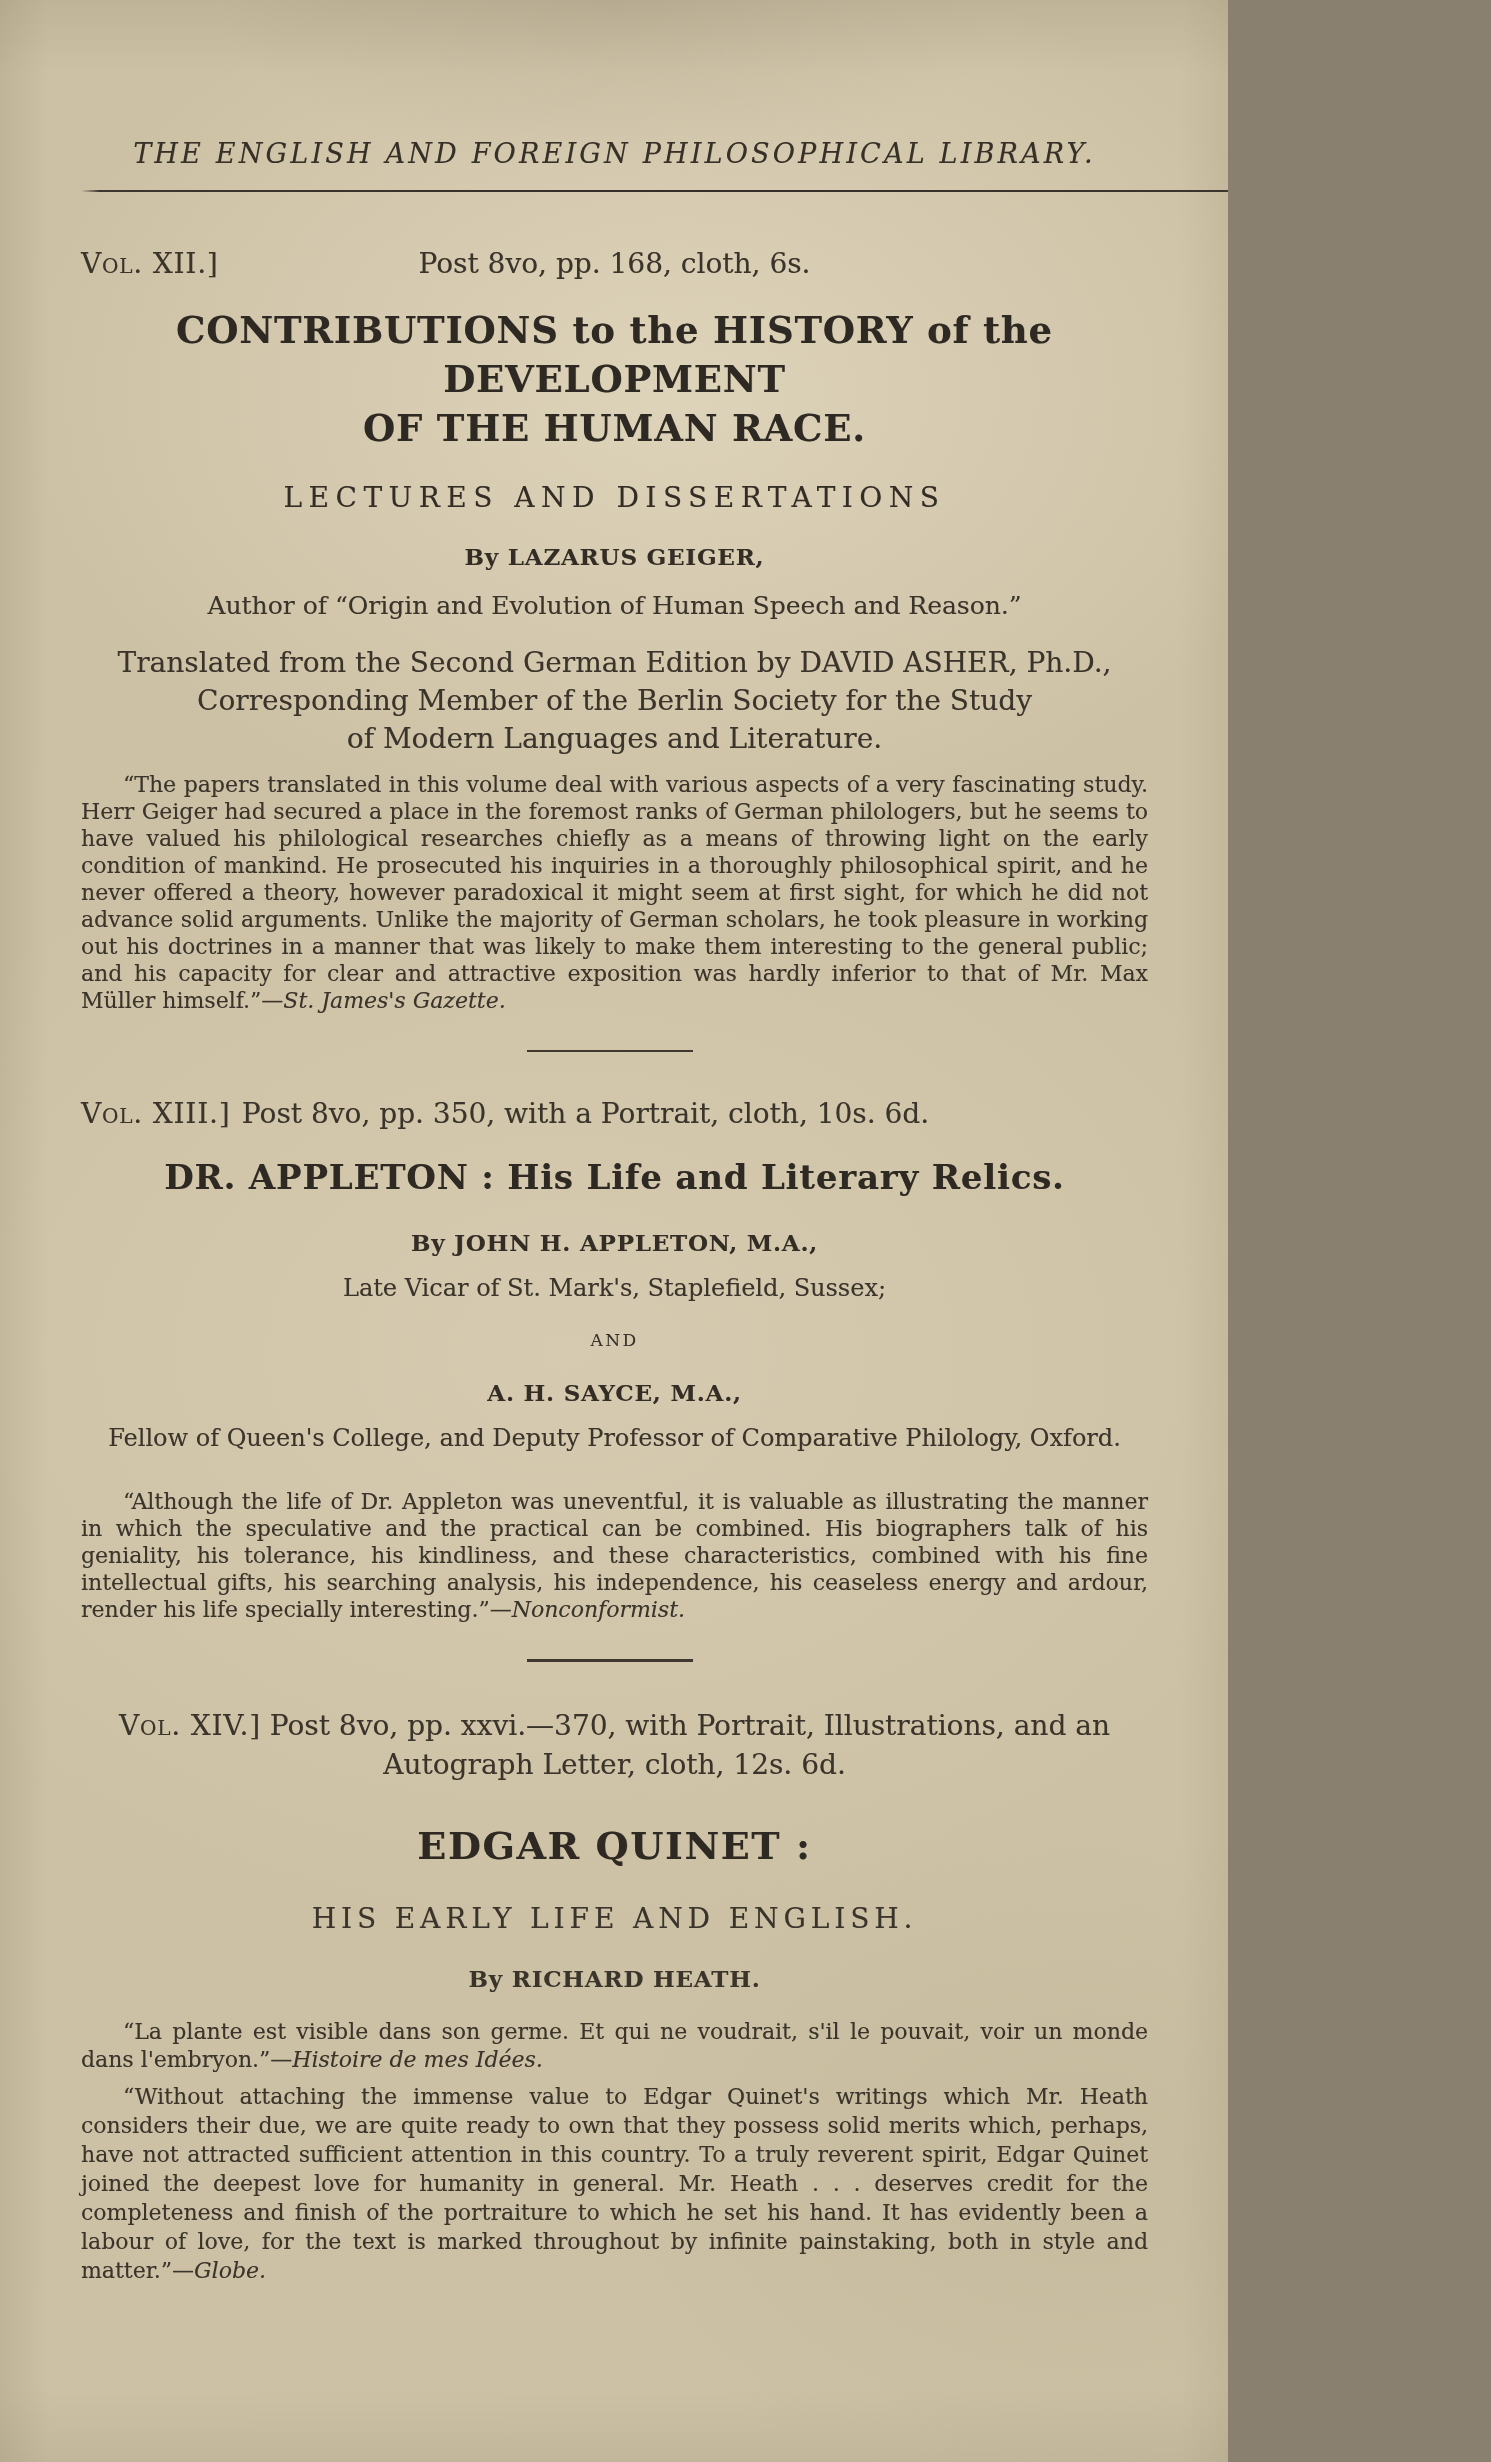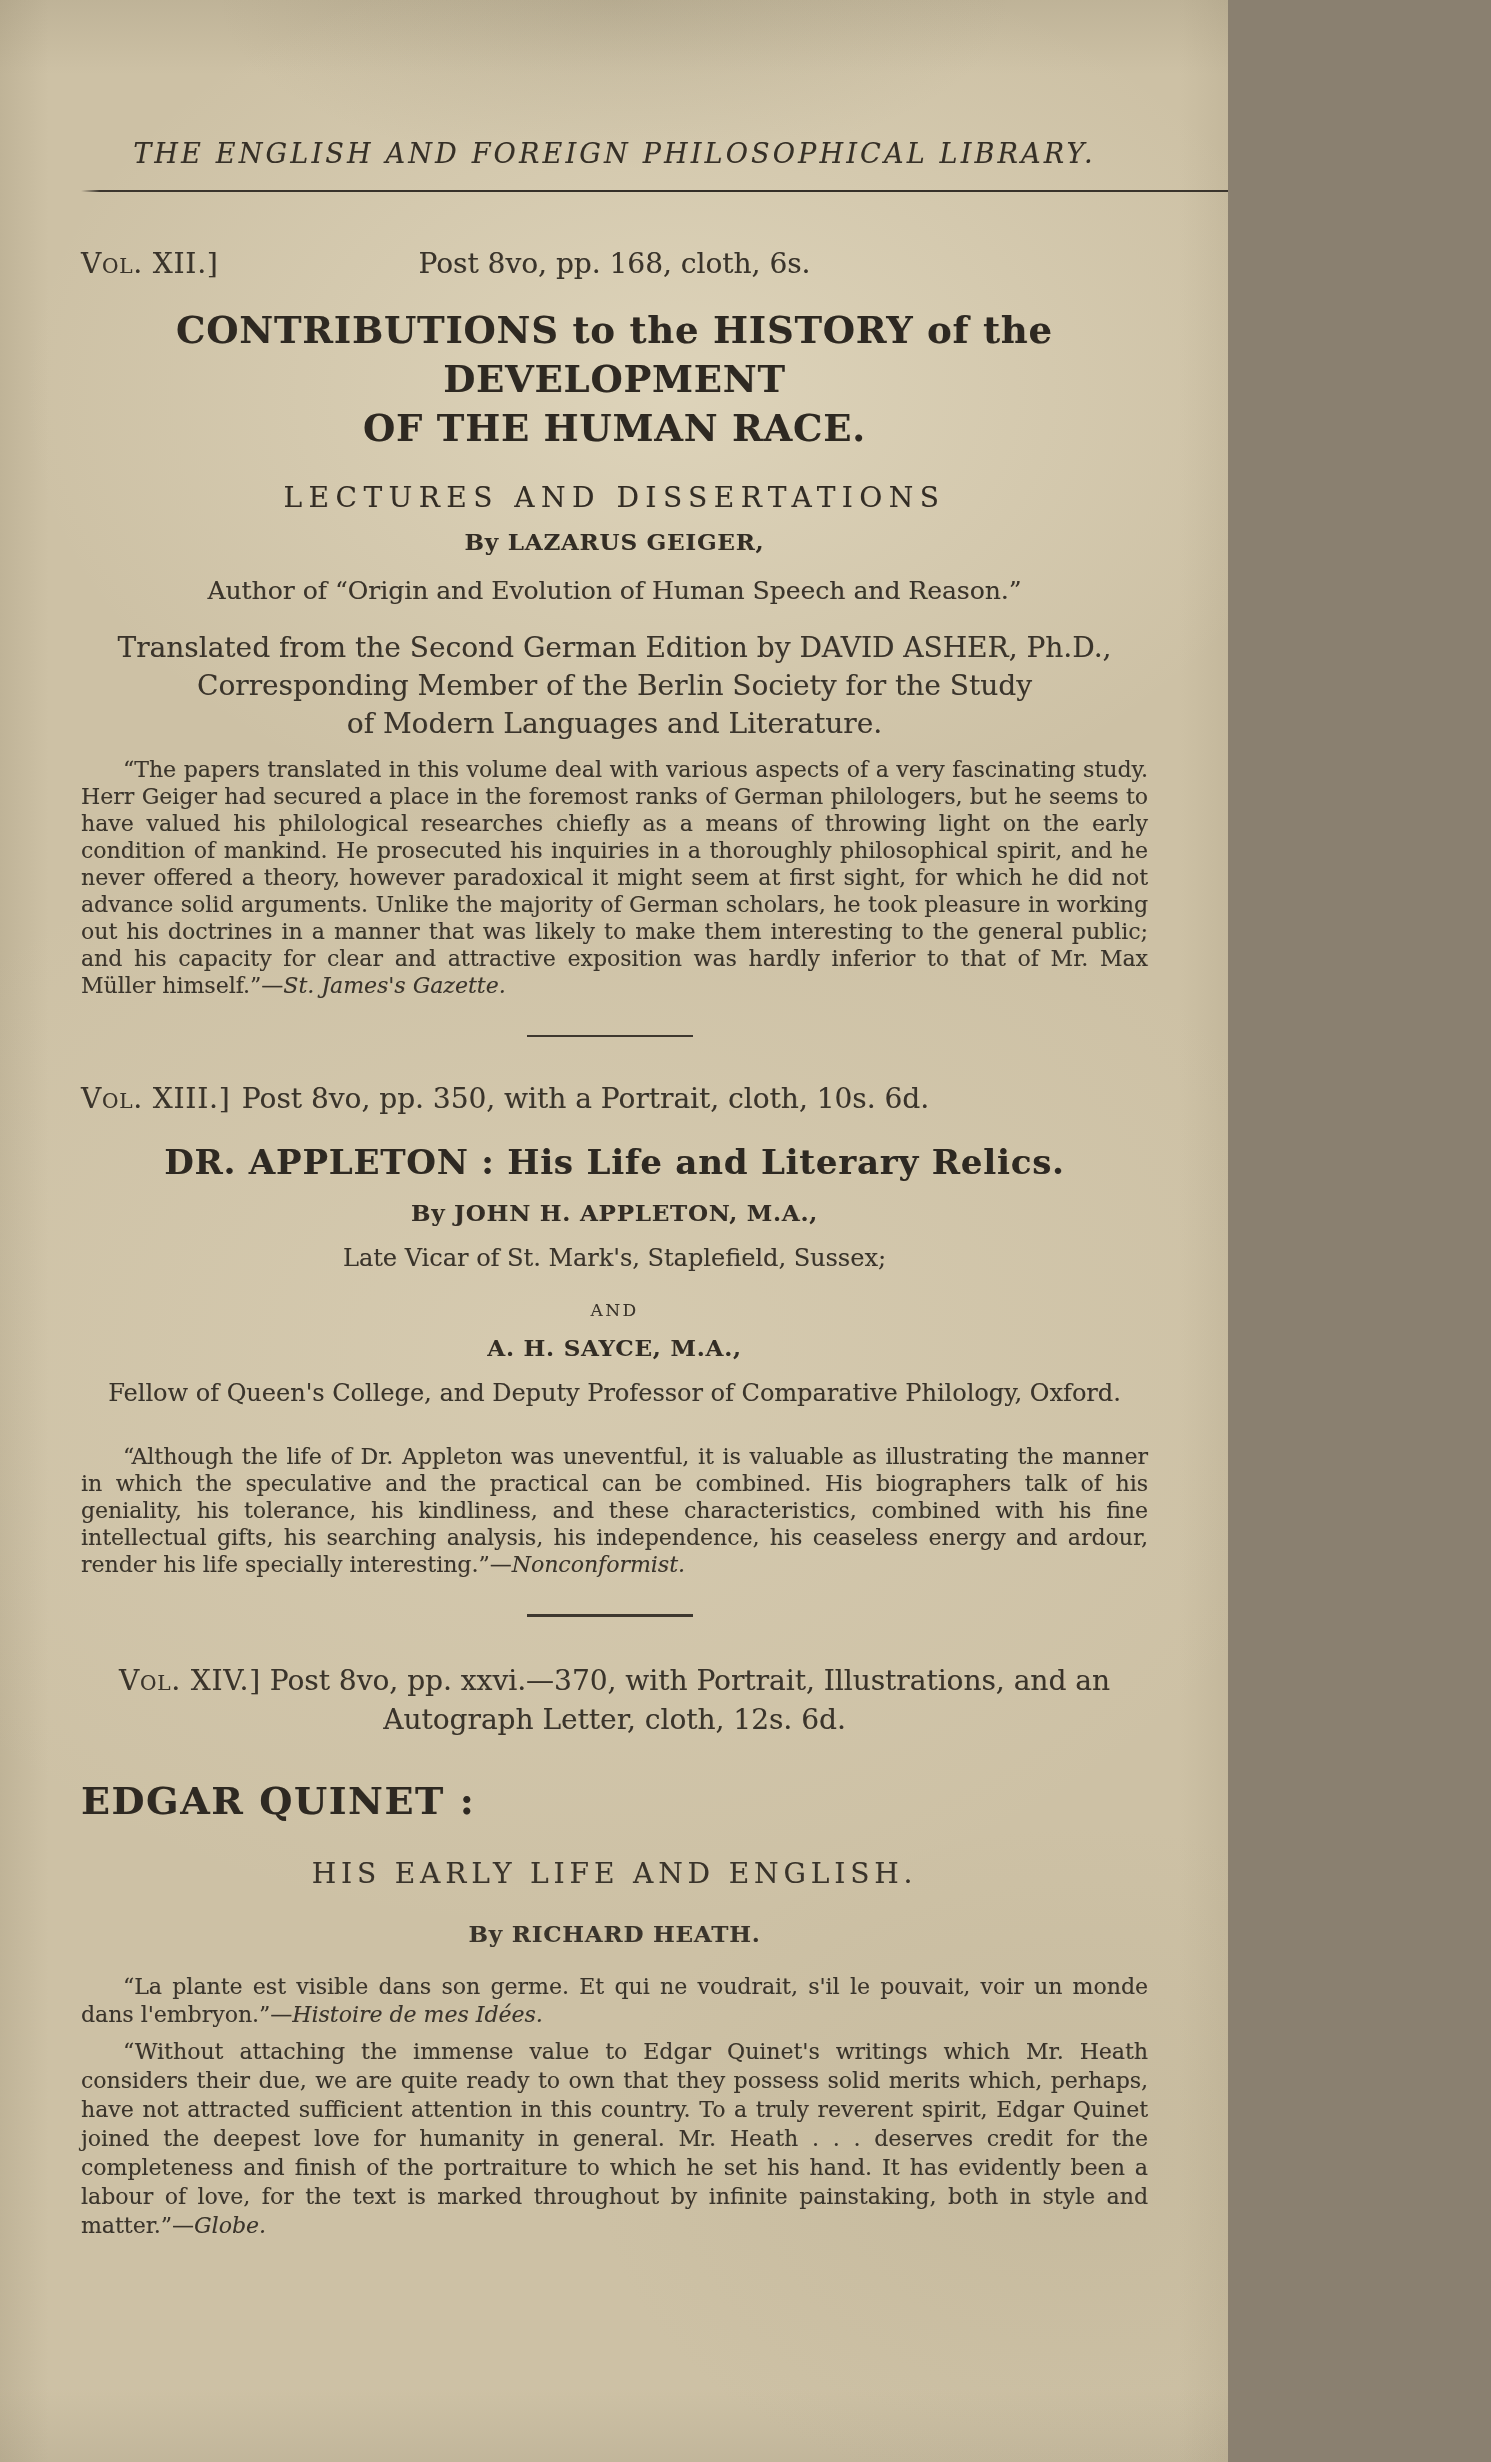--- a/index.html
+++ b/index.html
@@ -34,40 +34,40 @@
     background:linear-gradient(90deg, rgba(60,54,46,0) 0, #3c362e 1.5%, #332e27 50%, #3c362e 98.5%, rgba(60,54,46,0) 100%);
   }
   .vol-line{position:relative;margin-top:54px;font-size:28px;line-height:36px;}
   .vol-label{font-variant:small-caps;letter-spacing:0.8px;}
   .vol-line .vol-label{position:absolute;left:0;top:0;}
   .book-title{
     margin-top:24px;text-align:center;font-size:37px;font-weight:bold;
     line-height:1.32;letter-spacing:0.8px;color:#2e2922;white-space:pre-line;
   }
   .subtitle{margin-top:28px;text-align:center;font-size:28px;letter-spacing:6.5px;color:#332d25;}
-  .byline{margin-top:14px;text-align:center;font-size:23px;font-weight:bold;letter-spacing:0.8px;color:#332d25;}
+  .byline{margin-top:29px;text-align:center;font-size:23px;font-weight:bold;letter-spacing:0.8px;color:#332d25;}
   .author-note{margin-top:21px;text-align:center;font-size:25px;}
   .translation-note{margin-top:24px;text-align:center;font-size:28px;line-height:38px;white-space:pre-line;}
   .review{
     margin-top:13px;font-size:22px;line-height:27px;text-align:justify;text-indent:42px;
     color:#3a342b;
   }
   .review .src, .epigraph .src{font-style:italic;}
   .section-divider{
     margin-top:36px;margin-left:446px;width:166px;height:2.4px;
     background:linear-gradient(90deg, rgba(70,64,54,0) 0, #46403 6 2%, #3b352d 50%, rgba(70,64,54,0.85) 98%, rgba(70,64,54,0) 100%);
     background-color:#3e382f;
   }
   .vol-line-left{margin-top:44px;font-size:28px;line-height:36px;text-align:left;}
   .vol-line-left .imprint{margin-left:11.4px;}
   .book-title2{margin-top:23px;text-align:center;font-size:34px;font-weight:bold;letter-spacing:0.8px;color:#2e2922;line-height:45px;}
   .plain-note{margin-top:18px;text-align:center;font-size:24px;}
   .and-label{margin-top:28px;text-align:center;font-size:17px;letter-spacing:2.4px;color:#3a342b;}
   .vol-head-center{margin-top:44px;text-align:center;font-size:28px;line-height:39px;}
-  .book-title3{margin-top:37px;font-size:38px;font-weight:bold;letter-spacing:1.6px;color:#2e2922;line-height:49px;}
+  .book-title3{margin-top:37px;text-align:center;font-size:38px;font-weight:bold;letter-spacing:1.6px;color:#2e2922;line-height:49px;}
   .subtitle3{margin-top:31px;text-align:center;font-size:28px;letter-spacing:4.9px;line-height:36px;}
   .byline3{margin-top:28px;text-align:center;font-size:23px;font-weight:bold;letter-spacing:0.8px;}
   .epigraph{margin-top:26px;font-size:22px;line-height:28px;text-align:justify;text-indent:42px;}
   .review3{margin-top:8px;font-size:22px;line-height:29px;}
 </style>
 </head>
 <body>
 
 <div class="page">
 

